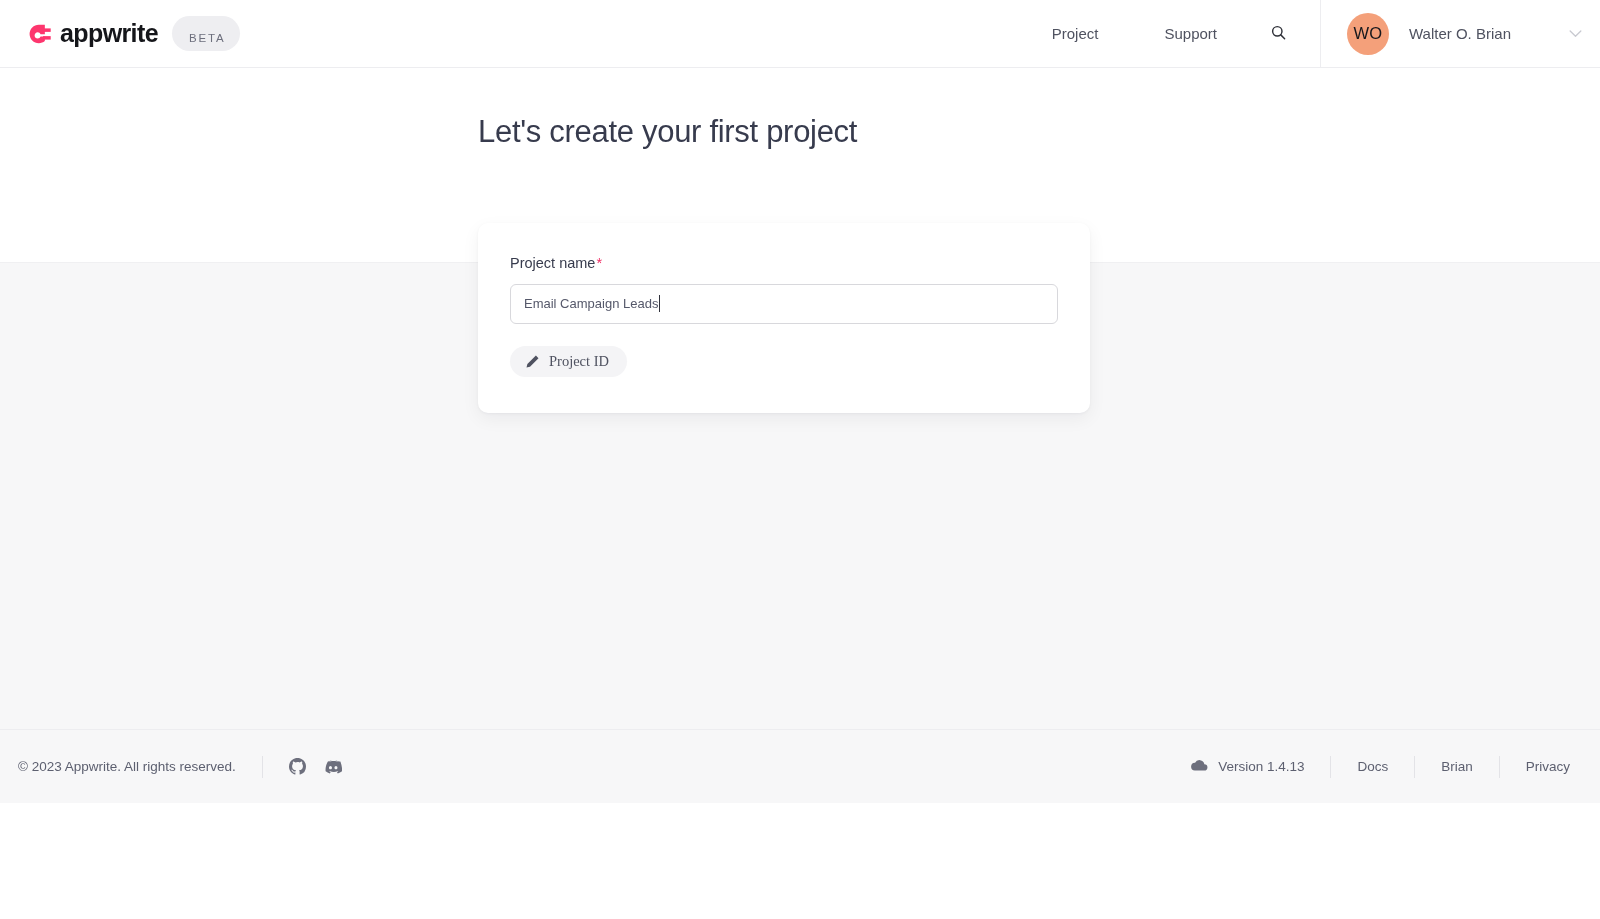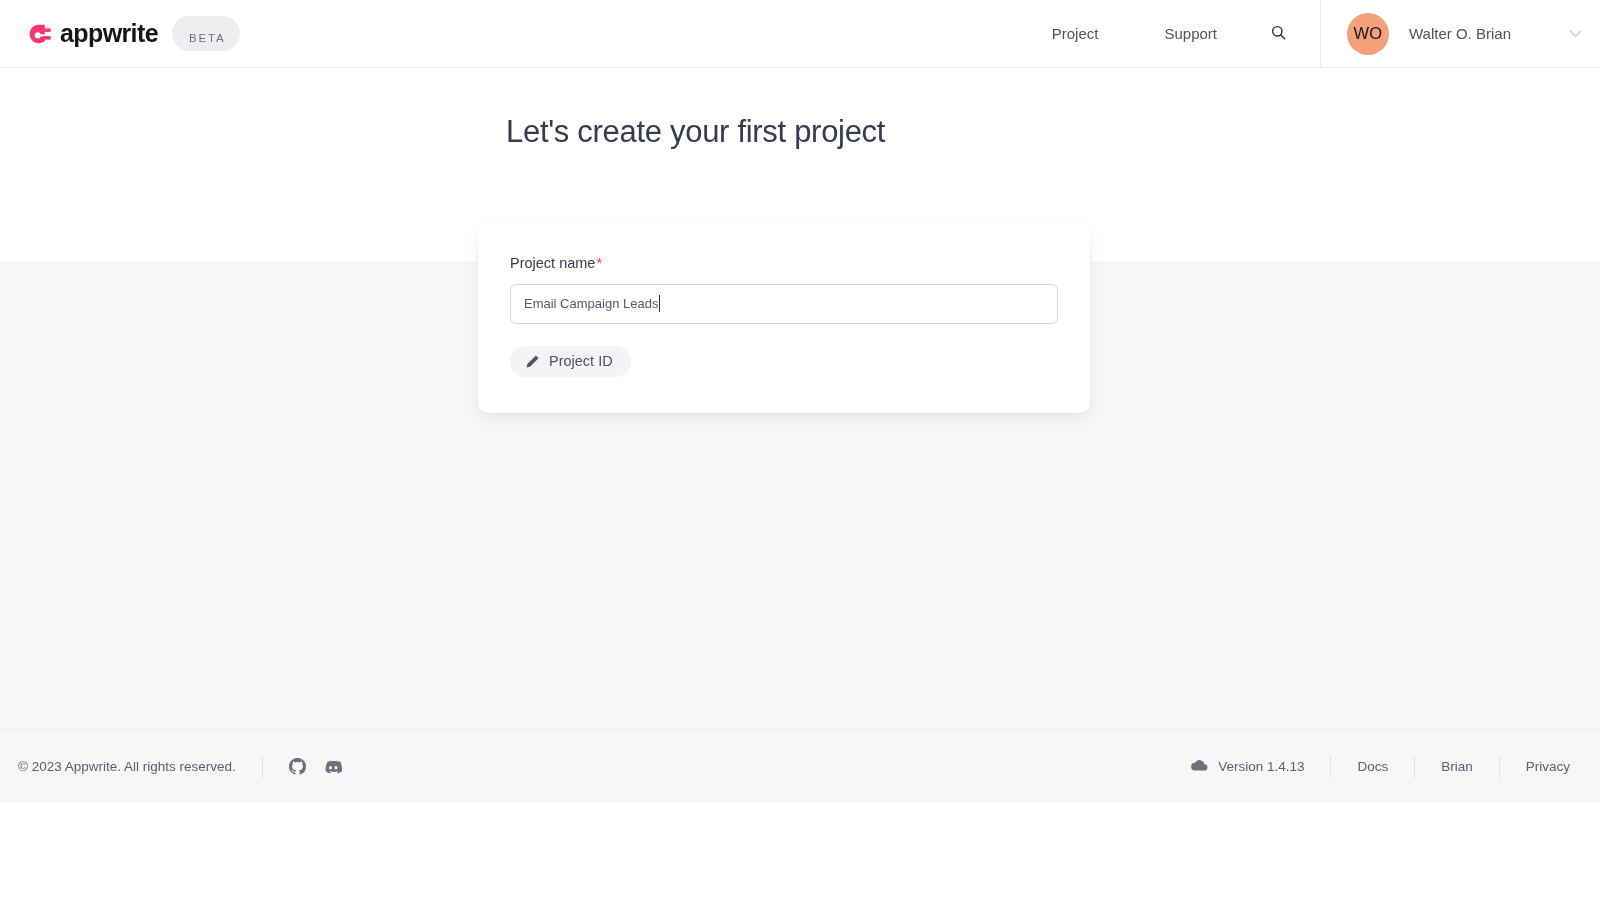--- a/index.html
+++ b/index.html
@@ -161,21 +161,21 @@
   .main-top-white {
     position: absolute;
     top: 0; left: 0; right: 0;
     height: 195px;
     background: #ffffff;
     border-bottom: 1px solid #f0f0f2;
   }
 
   .page-title {
     position: absolute;
-    left: 506px;
+    left: 478px;
     top: 45px;
     font-size: 31px;
     font-weight: 400;
     color: #373b4d;
     letter-spacing: -0.3px;
     line-height: 1.2;
     white-space: nowrap;
     text-align: center;
   }
 
@@ -235,21 +235,21 @@
     margin-top: 22px;
     display: inline-flex;
     align-items: center;
     gap: 9px;
     background: #f4f4f6;
     border: none;
     border-radius: 999px;
     padding: 8px 18px 8px 15px;
     font-size: 14.5px;
     color: #4f5260;
-    font-family: Liberation Sans, sans-serif;
+    font-family: Liberation Serif, serif;
     cursor: pointer;
     line-height: 1;
   }
 
   .pill-btn svg { display: block; }
 
   .primary-btn {
     margin-top: 24px;
     width: 100%;
     height: 41px;

